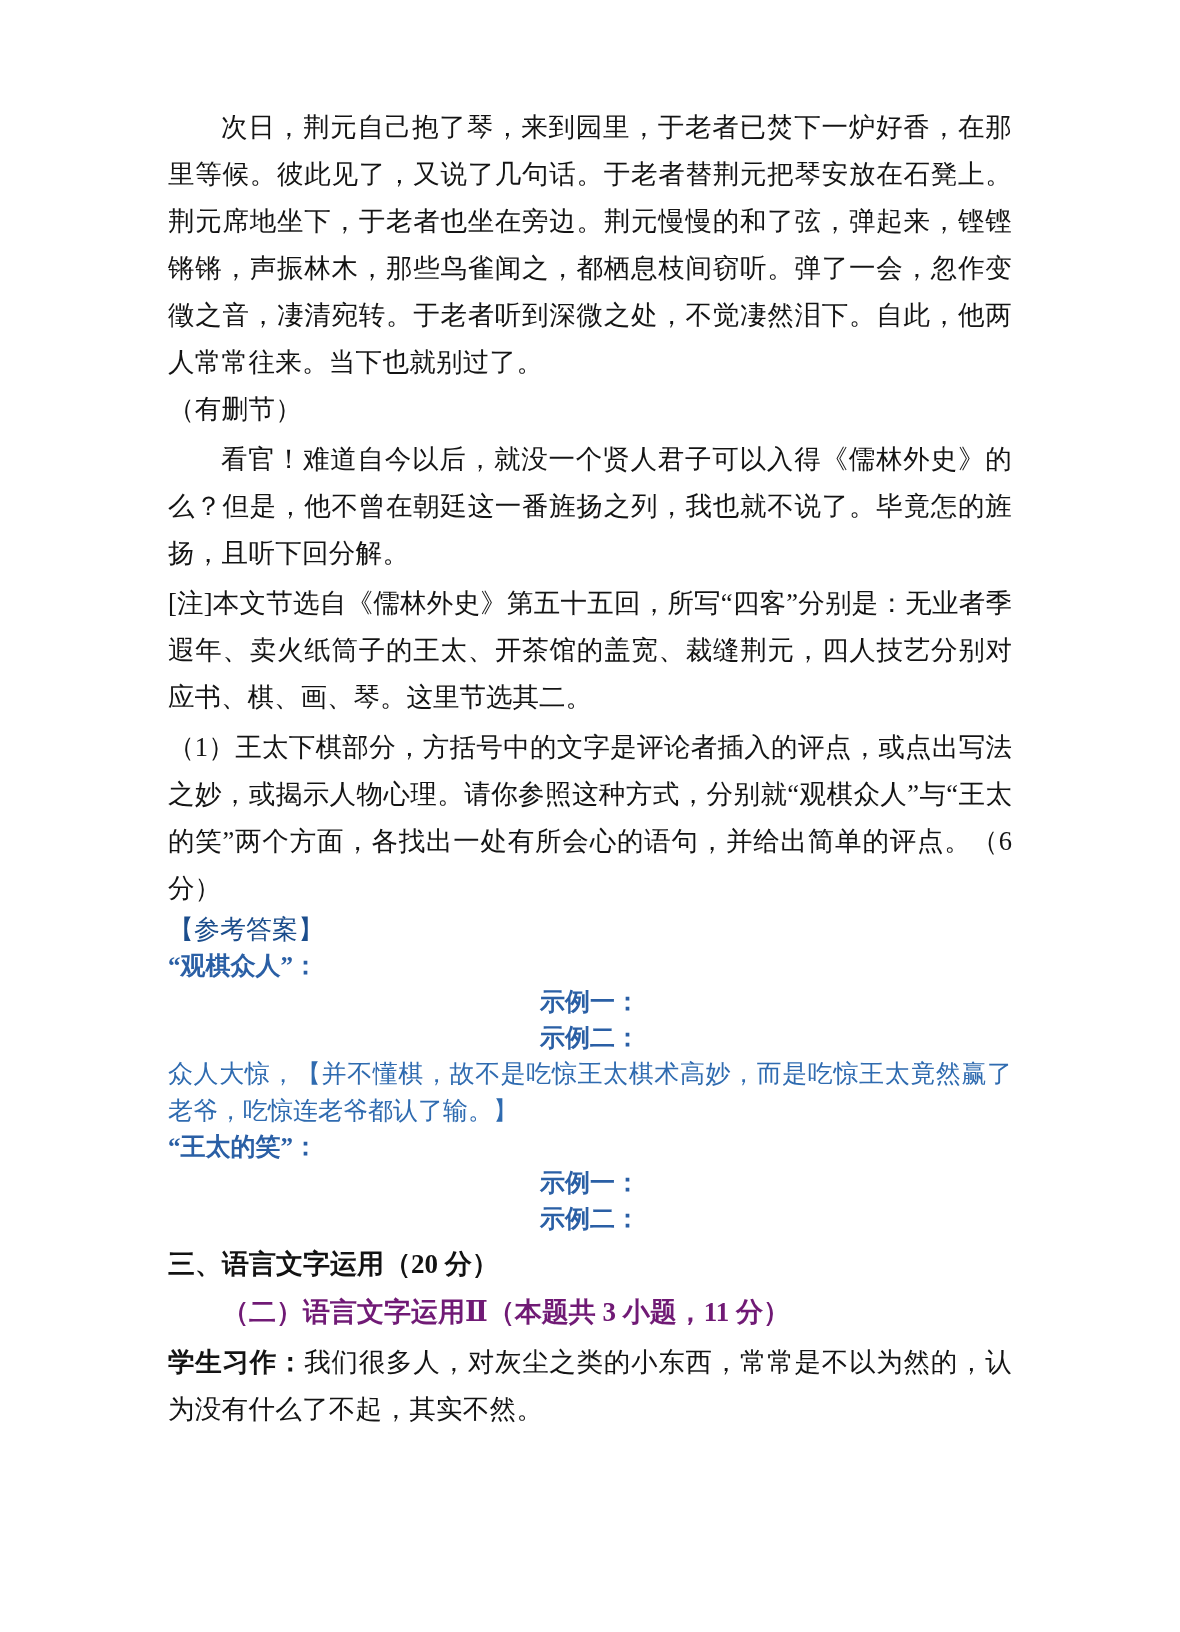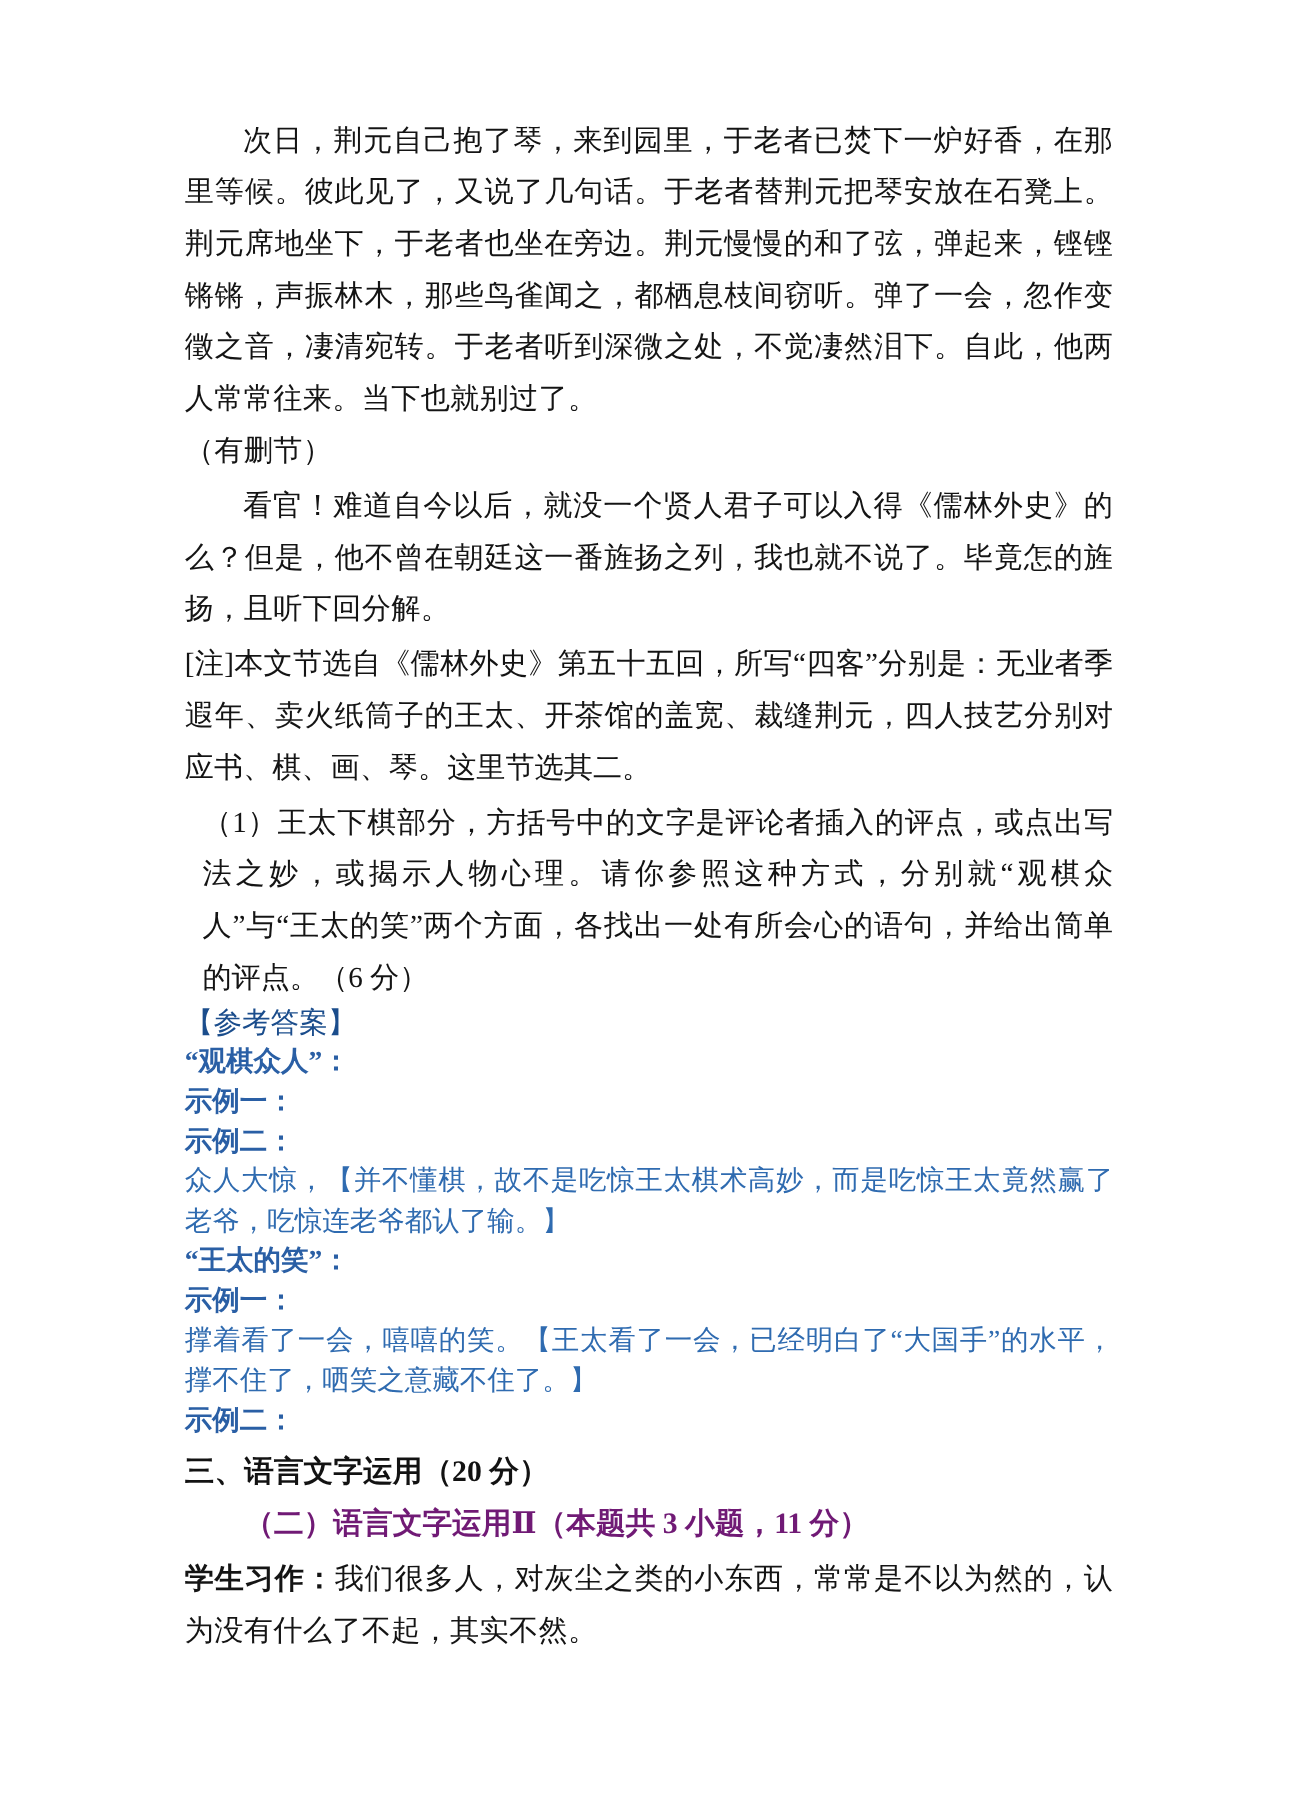--- a/index.html
+++ b/index.html
@@ -43,39 +43,39 @@
     text-align: justify;
     text-justify: inter-ideograph;
     color: #141414;
   }
   .q-par {
     font-size: 26.5px;
     line-height: 47px;
     text-align: justify;
     text-justify: inter-ideograph;
     color: #141414;
-    margin-left: 16px;
   }
   .ans-head {
     font-size: 26px;
     line-height: 36px;
     font-weight: normal;
     color: #1b4d8c;
   }
   .ans-label {
     font-size: 25px;
     line-height: 36px;
     color: #2a5fa5;
     font-weight: bold;
   }
   .ans-sub {
     font-size: 25px;
     line-height: 36px;
     color: #2a5fa5;
     font-weight: bold;
+    text-align: center;
   }
   .ans-text {
     font-size: 25px;
     line-height: 36.5px;
     color: #2f6bb0;
     text-align: justify;
     text-justify: inter-ideograph;
   }
   .section-head {
     font-size: 27px;
@@ -112,21 +112,20 @@
 
   <p class="ans-head">【参考答案】</p>
 
   <p class="ans-label">“观棋众人”：</p>
   <p class="ans-sub">示例一：</p>
   <p class="ans-sub">示例二：</p>
   <p class="ans-text">众人大惊，【并不懂棋，故不是吃惊王太棋术高妙，而是吃惊王太竟然赢了老爷，吃惊连老爷都认了输。】</p>
 
   <p class="ans-label">“王太的笑”：</p>
   <p class="ans-sub">示例一：</p>
-  <p class="ans-text">撑着看了一会，嘻嘻的笑。【王太看了一会，已经明白了“大国手”的水平，撑不住了，哂笑之意藏不住了。】</p>
   <p class="ans-sub">示例二：</p>
 
   <p class="section-head sp-top-sm">三、语言文字运用（20 分）</p>
   <p class="subsection-head">（二）语言文字运用Ⅱ（本题共 3 小题，11 分）</p>
 
   <p class="body-par sp-top-sm"><span class="lead">学生习作</span><span class="lead">：</span><span>我们很多人，对灰尘之类的小东西，常常是不以为然的，认为没有什么了不起，其实不然。</span></p>
 
 </div>
 
 </body></html>

